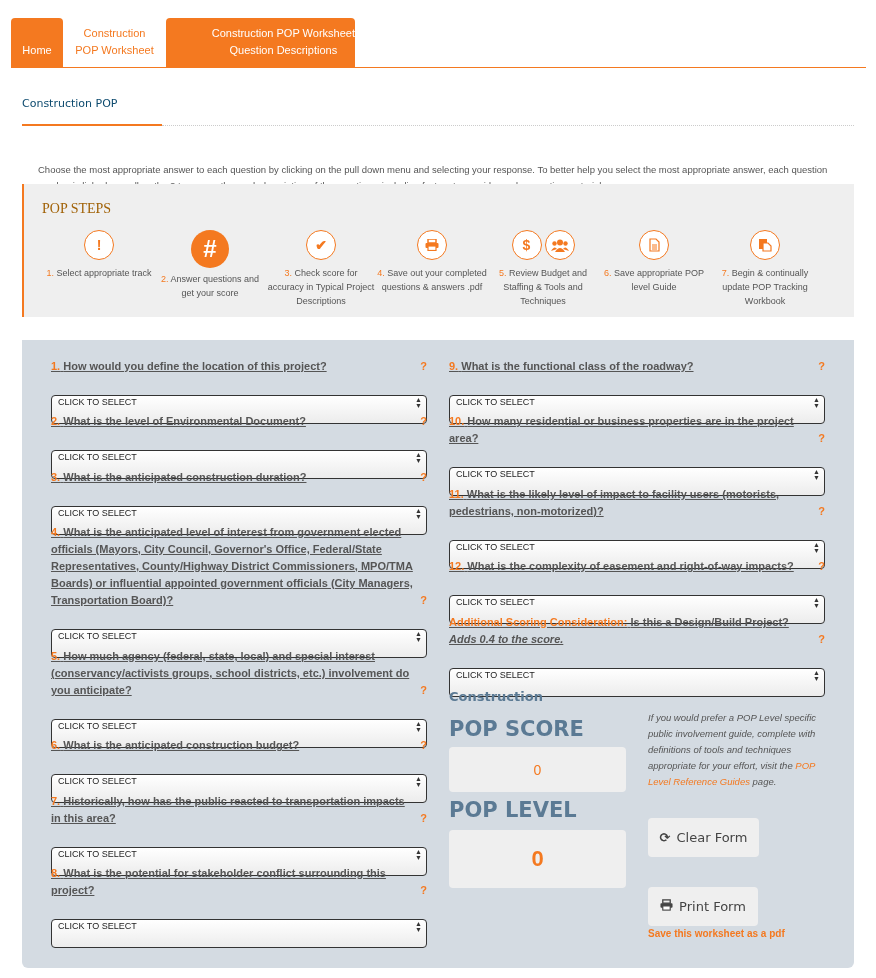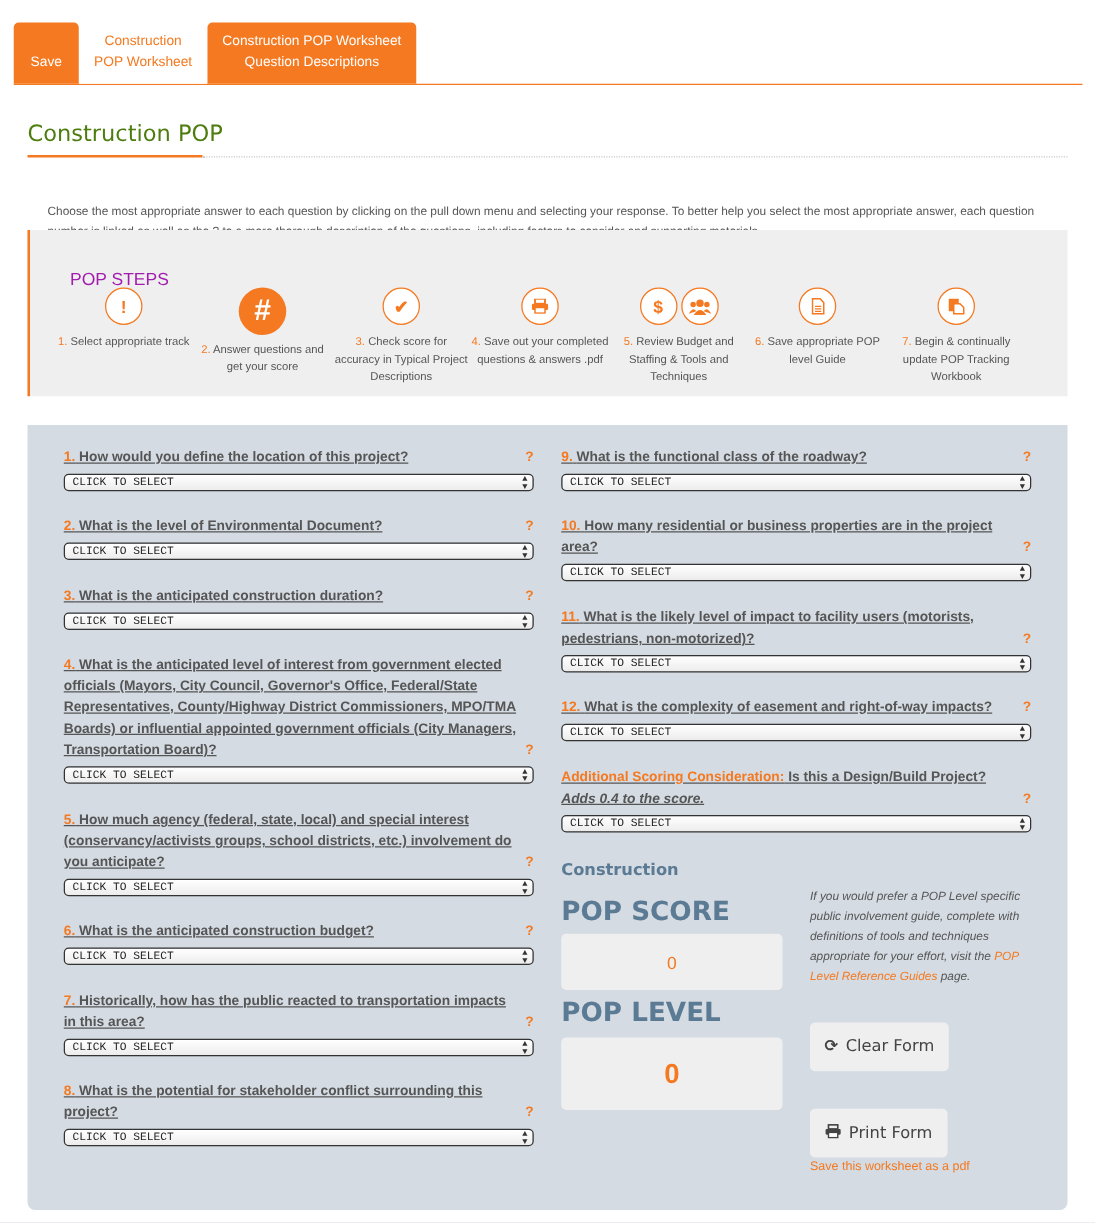--- a/index.html
+++ b/index.html
@@ -20,27 +20,27 @@
     position: absolute; top: 0; height: 49px;
     font-size: 11px; line-height: 17px; text-align: center;
     border-radius: 4px 4px 0 0;
     display: flex; align-items: flex-end; justify-content: center;
     padding-bottom: 8px; cursor: pointer;
   }
   .tab.orange { background: #f47920; color: #fff; }
   .tab.white { background: #fff; color: #f47920; }
   .tab-home { left: 0; width: 52px; }
   .tab-worksheet { left: 53px; width: 101px; }
-  .tab-desc { left: 155px; width: 167px; }
+  .tab-desc { left: 155px; width: 189px; justify-content: flex-end; }
 
   
   .page-title {
     position: absolute; left: 22px; top: 97px;
     font-family: "DejaVu Sans", sans-serif;
-    font-size: 18px; color: #4d7c0f; font-weight: normal;
+    font-size: 11px; color: #0c4a6e; font-weight: normal;
     margin: 0;
   }
   .title-underline {
     position: absolute; left: 22px; top: 124px; width: 140px; height: 2px; background: #f47920;
   }
   .title-dots {
     position: absolute; left: 162px; top: 125px; width: 692px; height: 0;
     border-top: 1px dotted #ccc;
   }
   .intro {
@@ -49,22 +49,22 @@
     margin: 16px;
   }
 
   
   .steps {
     position: absolute; left: 22px; top: 184px; width: 832px; height: 133px;
     background: #efefef; border-left: 2px solid #f47920;
   }
   .steps-title {
     position: absolute; left: 18px; top: 17px;
-    font-family: Liberation Sans, sans-serif; font-size: 14px; color: #a21caf;
-    margin: 14px; font-weight: normal;
+    font-family: Liberation Serif, serif; font-size: 14px; color: #a16207;
+    margin: 0; font-weight: normal;
   }
   .step {
     position: absolute; top: 46px; width: 110px; text-align: center;
   }
   .step-icons { display: flex; justify-content: center; gap: 3px; height: 30px; align-items: center; }
   .step-icon {
     width: 30px; height: 30px; border: 1.5px solid #f47920; border-radius: 50%;
     display: flex; align-items: center; justify-content: center; color: #f47920;
     background: #fff; font-weight: bold; font-size: 14px;
   }
@@ -90,25 +90,25 @@
     padding-right: 14px; position: relative; margin: 0; text-decoration: underline;
   }
   .q-text .num { color: #f47920; }
   .q-text .accent { color: #f47920; }
   .q-text em { font-style: italic; }
   .q-help {
     position: absolute; right: 0; bottom: 0; color: #f47920; font-weight: bold; font-size: 11px;
     cursor: pointer;
   }
   .select {
-    margin-top: 4px; height: 14px; width: 376px;
+    margin-top: 20px; height: 29px; width: 376px;
     border: 1px solid #333; border-radius: 4px;
     background: linear-gradient(#fff, #ececec);
     font-size: 9px; line-height: 12px; color: #222;
-    padding-left: 6px; position: relative; cursor: pointer; font-family: Liberation Mono, monospace;
+    padding-left: 6px; position: relative; cursor: pointer;
   }
   .select .arrows {
     position: absolute; right: 4px; top: 0; font-size: 7px; line-height: 6px; color: #333;
     display: flex; flex-direction: column; padding-top: 1px;
   }
 
   .score-sub {
     position: absolute; left: 427px; top: 349px;
     font-family: "DejaVu Sans", sans-serif; font-size: 13px; color: #5b7a94; margin: 0;
   }
@@ -134,29 +134,29 @@
     position: absolute; left: 626px; width: 111px; height: 39px;
     background: #efefef; border-radius: 4px; border: none;
     font-family: "DejaVu Sans", sans-serif; font-size: 13px; color: #444;
     display: flex; align-items: center; justify-content: center; gap: 6px; cursor: pointer;
   }
   .btn.clear { top: 478px; }
   .btn.print { top: 531px; width: 110px; margin-top: 16px; }
   .btn .ico { font-size: 13px; font-weight: bold; }
   .save-link {
     position: absolute; left: 626px; top: 588px;
-    font-size: 10px; font-weight: normal; color: #f47920; cursor: pointer;
+    font-size: 10px; font-weight: bold; color: #f47920; cursor: pointer;
   }
 </style>
 </head>
 <body>
 
 <div class="tabs">
   <div class="tab orange tab-home">
-    <span>Save</span>
+    <span>Home</span>
   </div>
   <div class="tab white tab-worksheet">
     <span><span>Construction</span><br><span>POP Worksheet</span></span>
   </div>
   <div class="tab orange tab-desc">
     <span><span>Construction POP Worksheet</span><br><span>Question Descriptions</span></span>
   </div>
 </div>
 
 <h1 class="page-title">Construction POP</h1>

